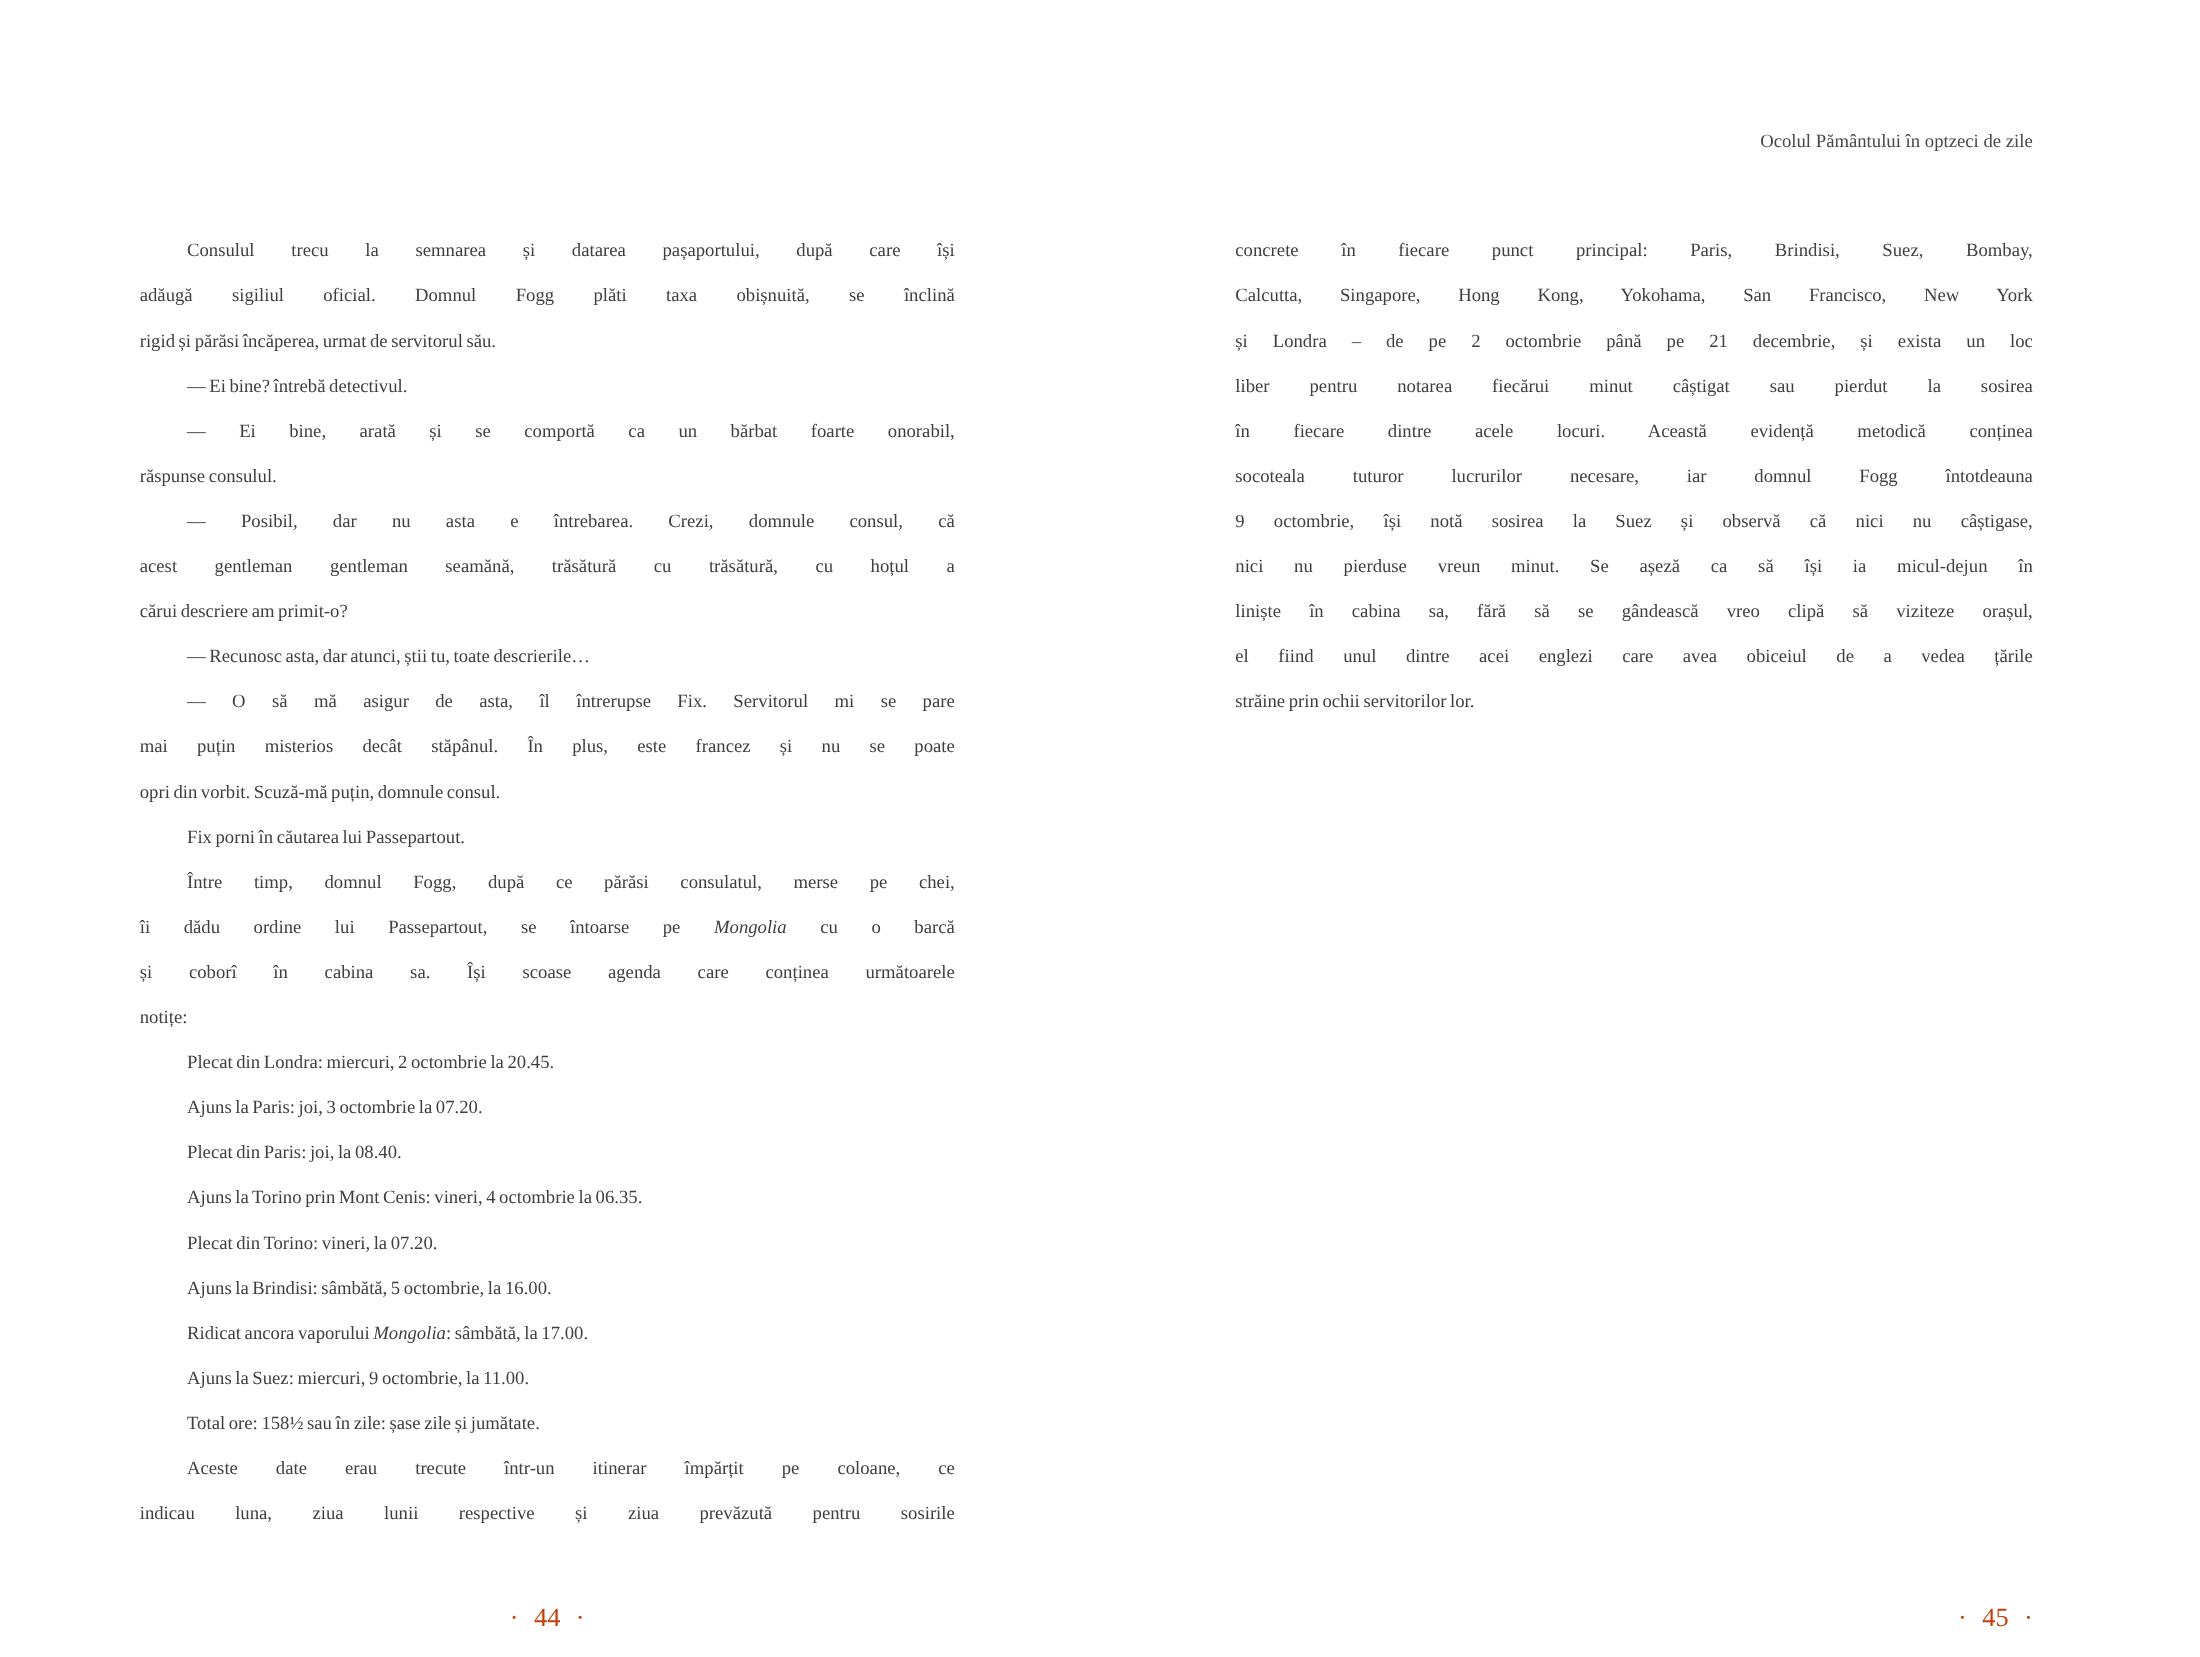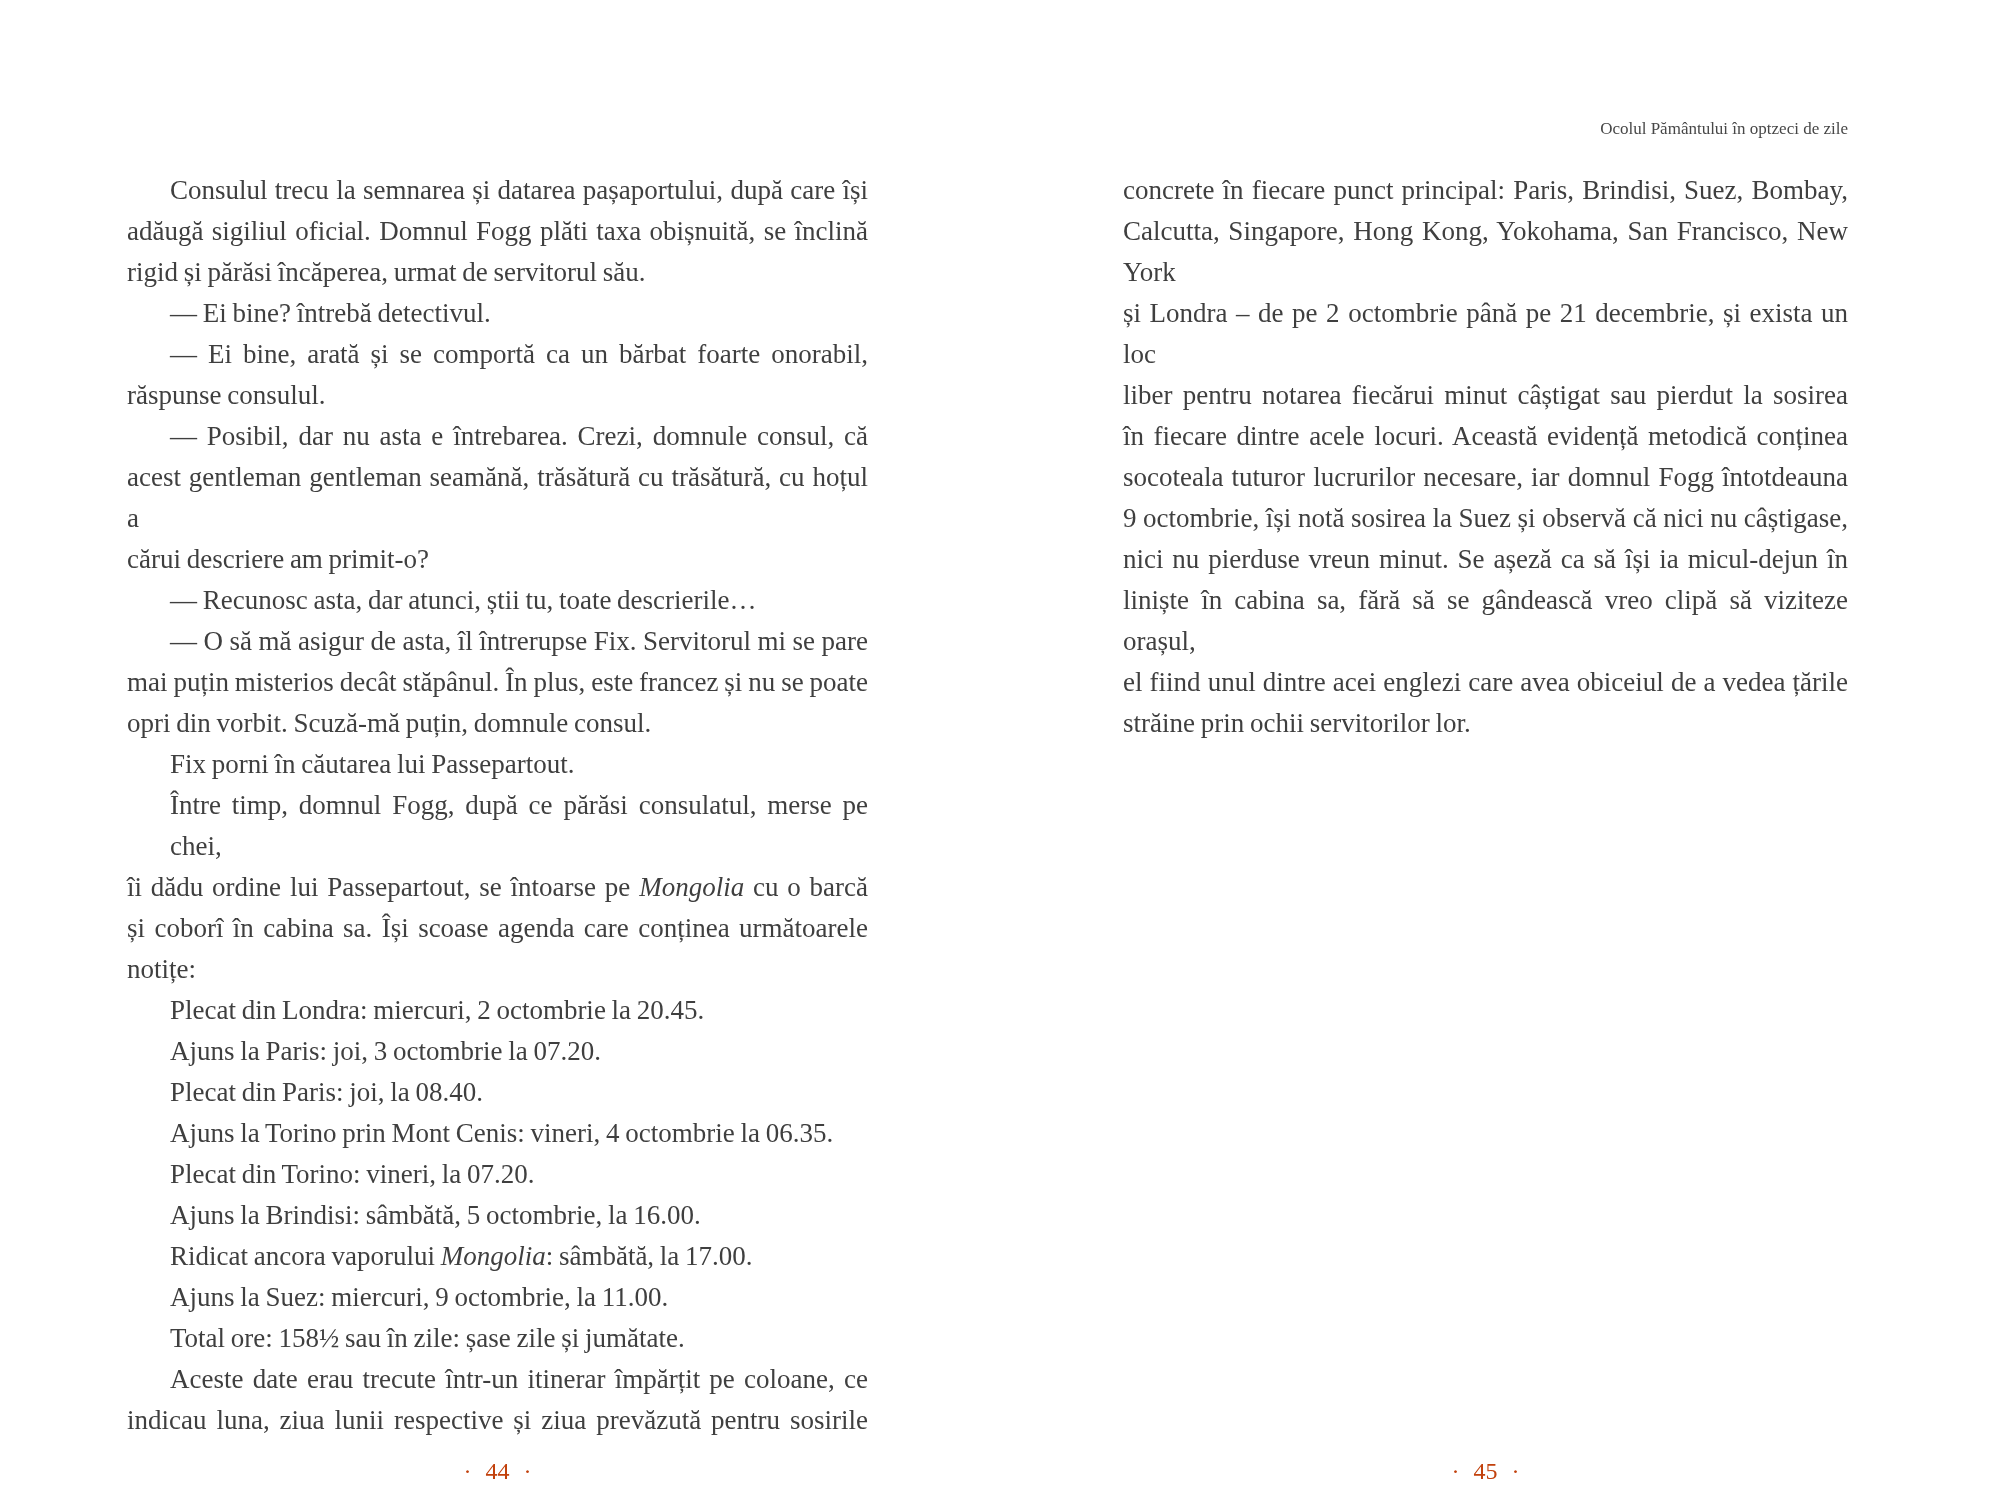--- a/index.html
+++ b/index.html
@@ -7,23 +7,24 @@
     position: relative;
     width: 2000px;
     height: 1506px;
     background: #ffffff;
     font-family: "Liberation Serif", "DejaVu Serif", serif;
     color: #3f3f3f;
     overflow: hidden;
   }
   .text-block {
     position: absolute;
-    font-size: 27px;
+    font-size: 17px;
     line-height: 41px;
     word-spacing: -1px;
+    margin-top: 37px;
   }
   #left-body  { left: 127px;  top: 170px; width: 741px; }
   #right-body { left: 1123px; top: 170px; width: 725px; }
   .line {
     text-align: justify;
     text-align-last: justify;
     white-space: normal;
   }
   .line.end    { text-align-last: left; }
   .line.indent { padding-left: 43px; }
@@ -42,21 +43,21 @@
   .folio {
     position: absolute;
     top: 1456px;
     height: 30px;
     line-height: 30px;
     font-size: 24px;
     text-align: center;
     color: #c2410c;
   }
   .folio-left  { left: 127px;  width: 741px; }
-  .folio-right { left: 1123px; width: 725px; }
+  .folio-right { left: 1123px; width: 725px; text-align: right; }
   .folio-num   { display: inline-block; margin: 0 14px; }
   .folio-dot   { display: inline-block; font-size: 24px; }
 </style>
 </head>
 <body>
 
 <div class="spread">
 
   <section>
     <div class="text-block" id="left-body">

